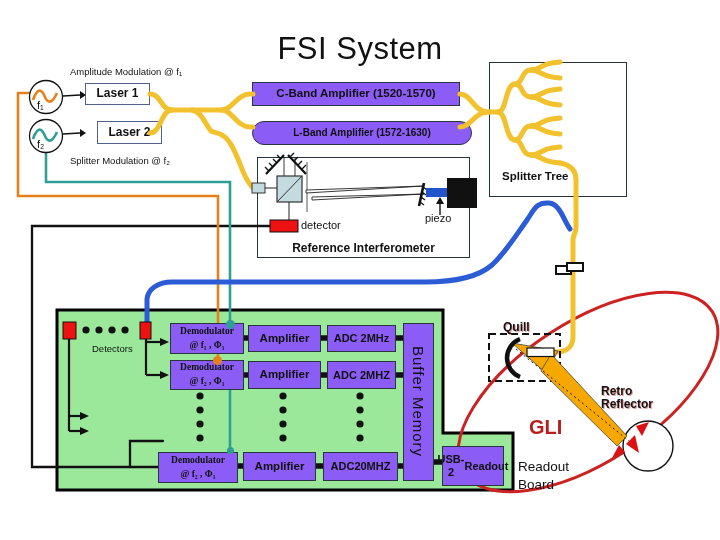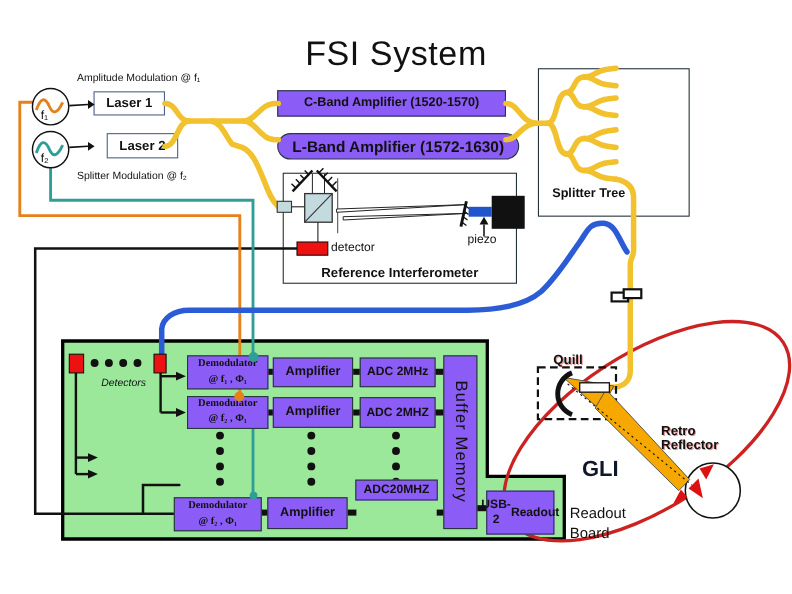--- a/index.html
+++ b/index.html
@@ -11,39 +11,39 @@
        text-align:center;line-height:1.15;}
   .blue-box{background:#8b5cf6;border:1.2px solid #2a363e;}
   .white-box{background:#ffffff;border:1.4px solid #50618a;}
   .outline-box{background:transparent;border:1.3px solid #26323a;}
   .bold{font-weight:bold;align-items:center;}
   .title{font-size:31px;letter-spacing:.5px;text-align:center;}
   .small{font-size:9.5px;}
   .demod{flex-direction:column;font-size:9.5px;font-weight:bold;line-height:1.45;font-family:Liberation Serif, serif;}
   .vtext{writing-mode:vertical-rl;text-orientation:mixed;font-size:15px;letter-spacing:1px;}
   .dot{position:absolute;border-radius:50%;}
-  .redtext{color:#0f172a;}
+  .redtext{color:#b91c1c;}
   .shadowed{text-shadow:1px 1px 0 rgba(200,40,40,.45);}
 </style>
 </head>
 <body>
 
 <div id="slide">
 
   <div class="box white-box bold abs" style="left:85px;top:83px;width:65px;height:22px;font-size:12px;">
       <span>Laser 1</span>
     </div>
   <div class="box white-box bold abs" style="left:85px;top:121px;width:65px;height:23px;font-size:12px;margin-left:12px;">
       <span>Laser 2</span>
     </div>
 
   <div class="box blue-box bold abs" style="left:252px;top:82px;width:208px;height:24px;font-size:11.5px;">
       <span>C-Band Amplifier (1520-1570)</span>
     </div>
-  <div class="box blue-box bold abs" style="left:252px;top:121px;width:220px;height:24px;font-size:14px;border-radius:12px;">
+  <div class="box blue-box bold abs" style="left:252px;top:121px;width:220px;height:24px;font-size:10px;border-radius:12px;">
       <span>L-Band Amplifier (1572-1630)</span>
     </div>
 
   <div class="abs outline-box" style="left:489px;top:62px;width:138px;height:135px;"></div>
   <div class="abs outline-box" style="left:257px;top:157px;width:213px;height:101px;background:#fff;"></div>
 
   <svg width="720" height="540" viewBox="0 0 720 540">
 
     <path d="M 57 310 L 443 310 L 443 433 L 513 433 L 513 490 L 57 490 Z" fill="#9be89b" stroke="#000" stroke-width="3"></path>
 
@@ -226,21 +226,21 @@
   <div class="abs small" style="left:70px;top:155px;">Splitter Modulation @ f₂</div>
   <div class="abs" style="left:37px;top:99px;font-size:11px;">f₁</div>
   <div class="abs" style="left:37px;top:138px;font-size:11px;">f₂</div>
 
   <div class="abs bold" style="left:502px;top:170px;font-size:11.5px;">Splitter Tree</div>
 
   <div class="abs" style="left:301px;top:219px;font-size:11px;">detector</div>
   <div class="abs" style="left:425px;top:212px;font-size:11px;">piezo</div>
   <div class="abs bold" style="left:257px;top:241px;width:213px;text-align:center;font-size:12px;">Reference Interferometer</div>
 
-  <div class="abs small" style="left:92px;top:343px;font-style:italic;">Detectors</div>
+  <div class="abs small" style="left:92px;top:343px;">Detectors</div>
 
   <div class="box blue-box demod" style="left:170px;top:323px;width:74px;height:31px;">
     <span>Demodulator</span>
     <span>@ f₁ , Φ₁</span>
   </div>
   <div class="box blue-box bold" style="left:248px;top:325px;width:73px;height:27px;font-size:11.5px;">
     <span>Amplifier</span>
     </div>
   <div class="box blue-box bold" style="left:327px;top:325px;width:69px;height:27px;font-size:11px;">
     <span>ADC 2MHz</span>
@@ -257,21 +257,21 @@
     <span>ADC 2MHZ</span>
     </div>
 
   <div class="box blue-box demod" style="left:158px;top:452px;width:80px;height:31px;">
     <span>Demodulator</span>
     <span>@ f₂ , Φ₁</span>
   </div>
   <div class="box blue-box bold" style="left:243px;top:452px;width:73px;height:29px;font-size:11.5px;">
     <span>Amplifier</span>
     </div>
-  <div class="box blue-box bold" style="left:323px;top:436px;width:75px;height:19px;font-size:11px;">
+  <div class="box blue-box bold" style="left:323px;top:452px;width:75px;height:29px;font-size:11px;">
     <span>ADC20MHZ</span>
     </div>
 
   <div class="box blue-box vtext" style="left:403px;top:323px;width:31px;height:158px;">
     <span>Buffer Memory</span>
     </div>
 
   <div class="box blue-box bold" style="left:442px;top:446px;width:62px;height:40px;font-size:11px;flex-direction:row;">
     <span>USB-2</span>
     <span>Readout</span>

